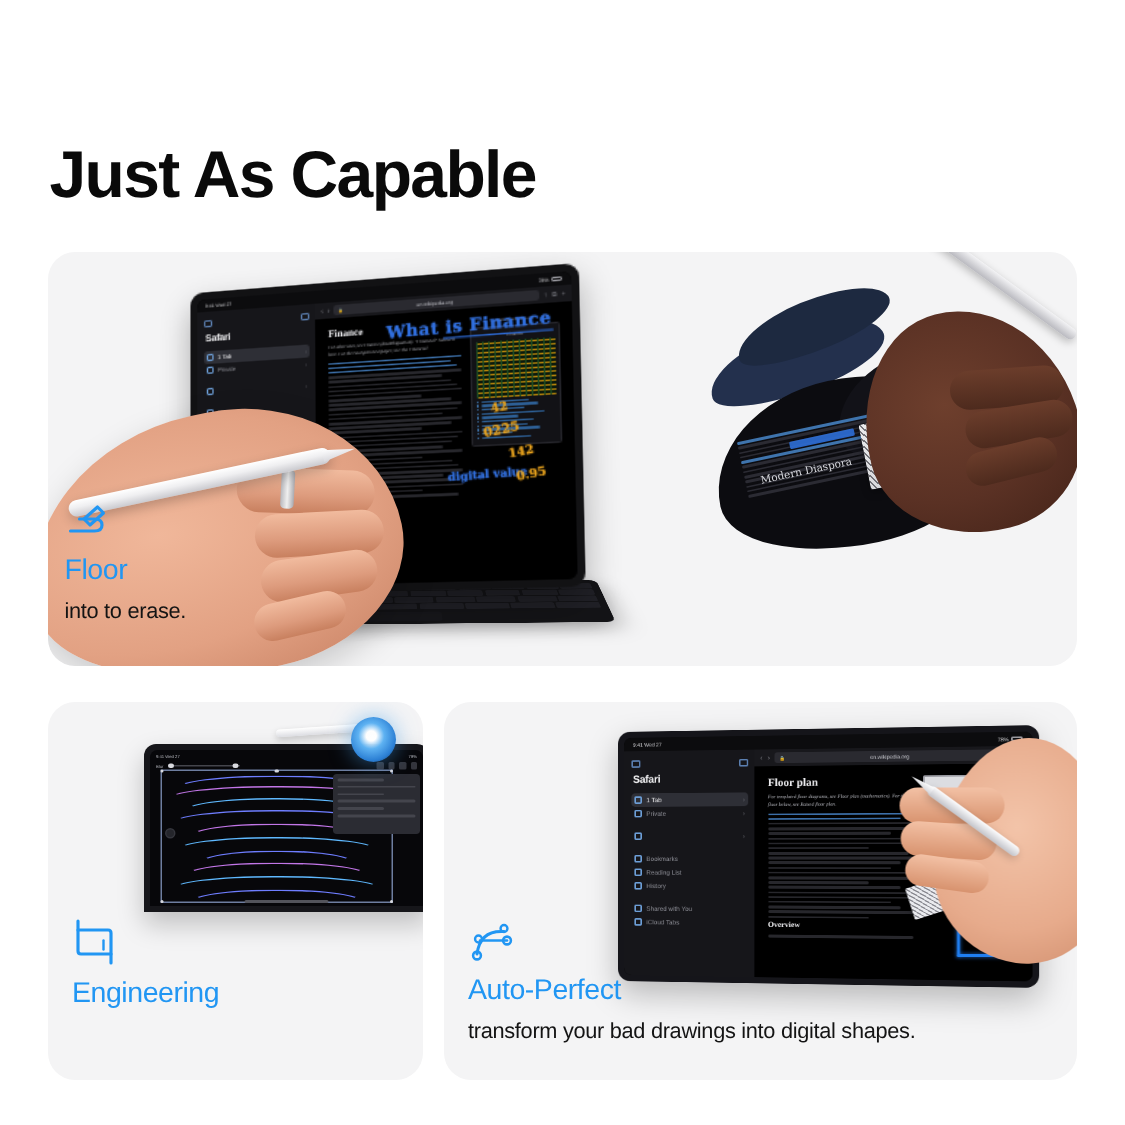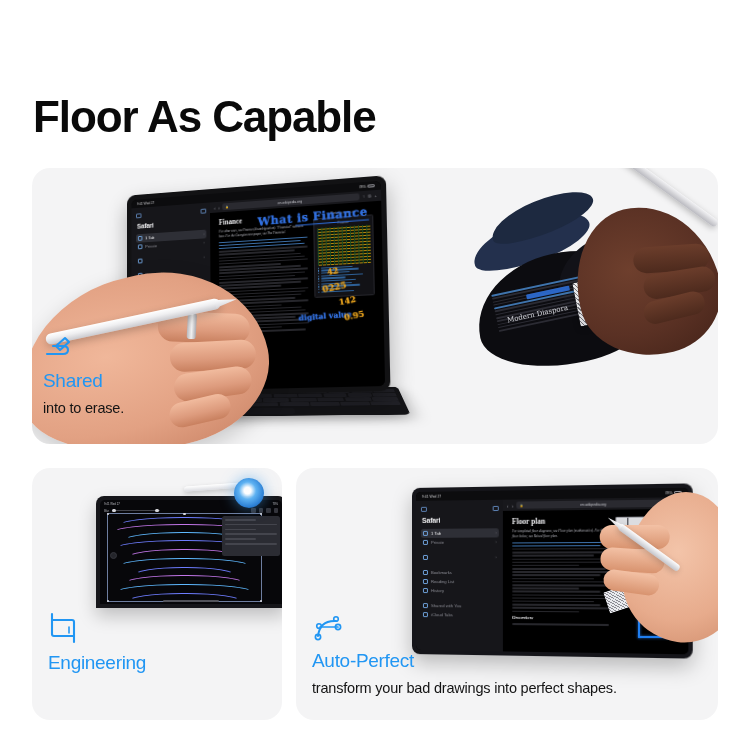--- a/index.html
+++ b/index.html
@@ -415,21 +415,21 @@
       linear-gradient(0deg, transparent 68%, #2f3038 68% 69%, transparent 69%),
       #dcdde1;
     border:0.6px solid #9b9ca3;
   }
 </style>
 </head>
 <body>
 
 <div class="page">
 
-  <div class="headline">Floor As Capable</div>
+  <div class="headline">Just As Capable</div>
 
   <div class="panel panel-top">
 
     <div class="kb-hinge" style="left:78px; top:215px; width:276px;"></div>
     <div class="kb" style="left:66px; top:220px;">
       <div class="kb-deck">
         <div class="kb-rows">
           <div class="kb-row">
             <div class="kb-key"></div>
               <div class="kb-key"></div>
@@ -698,21 +698,21 @@
         <div class="fe fe3"></div>
       </div>
       <div class="pencil-e"></div>
     </div>
 
     <div class="caption cap-erase" style="left:11px; top:168px;">
       <svg class="cap-icon" width="30" height="26" viewBox="0 0 30 26">
         <path d="M4 18 H20 Q25 18 25 14 Q25 10 20 10 H10" fill="none" stroke="#2196f3" stroke-width="2.1" stroke-linecap="round"></path>
         <path d="M13 10 L22 2 L26 6 L17 14 Z" fill="none" stroke="#2196f3" stroke-width="2.1" stroke-linejoin="round"></path>
       </svg>
-      <div class="cap-title">Shared</div>
+      <div class="cap-title">Floor</div>
       <div class="cap-sub">into to erase.</div>
     </div>
   </div>
 
   <div class="panel panel-bl">
 
     <div class="ss-art" style="left:56px; top:10px;">
       <div class="ss-ipad">
         <div class="ss-screen">
           <div class="ss-top">
@@ -956,17 +956,17 @@
     <div class="caption cap-autoperf" style="left:16px; top:146px;">
       <svg class="cap-icon" width="34" height="28" viewBox="0 0 34 28">
         <path d="M6 22 Q8 6 24 7" fill="none" stroke="#2196f3" stroke-width="2" stroke-linecap="round"></path>
         <path d="M8 13 L26 13" fill="none" stroke="#2196f3" stroke-width="1.7" stroke-linecap="round"></path>
         <circle cx="6" cy="23" r="2.6" fill="none" stroke="#2196f3" stroke-width="1.7"></circle>
         <circle cx="26" cy="13" r="2.6" fill="none" stroke="#2196f3" stroke-width="1.7"></circle>
         <circle cx="7" cy="12" r="2.3" fill="none" stroke="#2196f3" stroke-width="1.6"></circle>
         <circle cx="24" cy="5" r="2.3" fill="none" stroke="#2196f3" stroke-width="1.6"></circle>
       </svg>
       <div class="cap-title">Auto-Perfect</div>
-      <div class="cap-sub">transform your bad drawings into perfect shapes.</div>
+      <div class="cap-sub">transform your bad drawings into digital shapes.</div>
     </div>
   </div>
 
 </div>
 
 </body></html>

